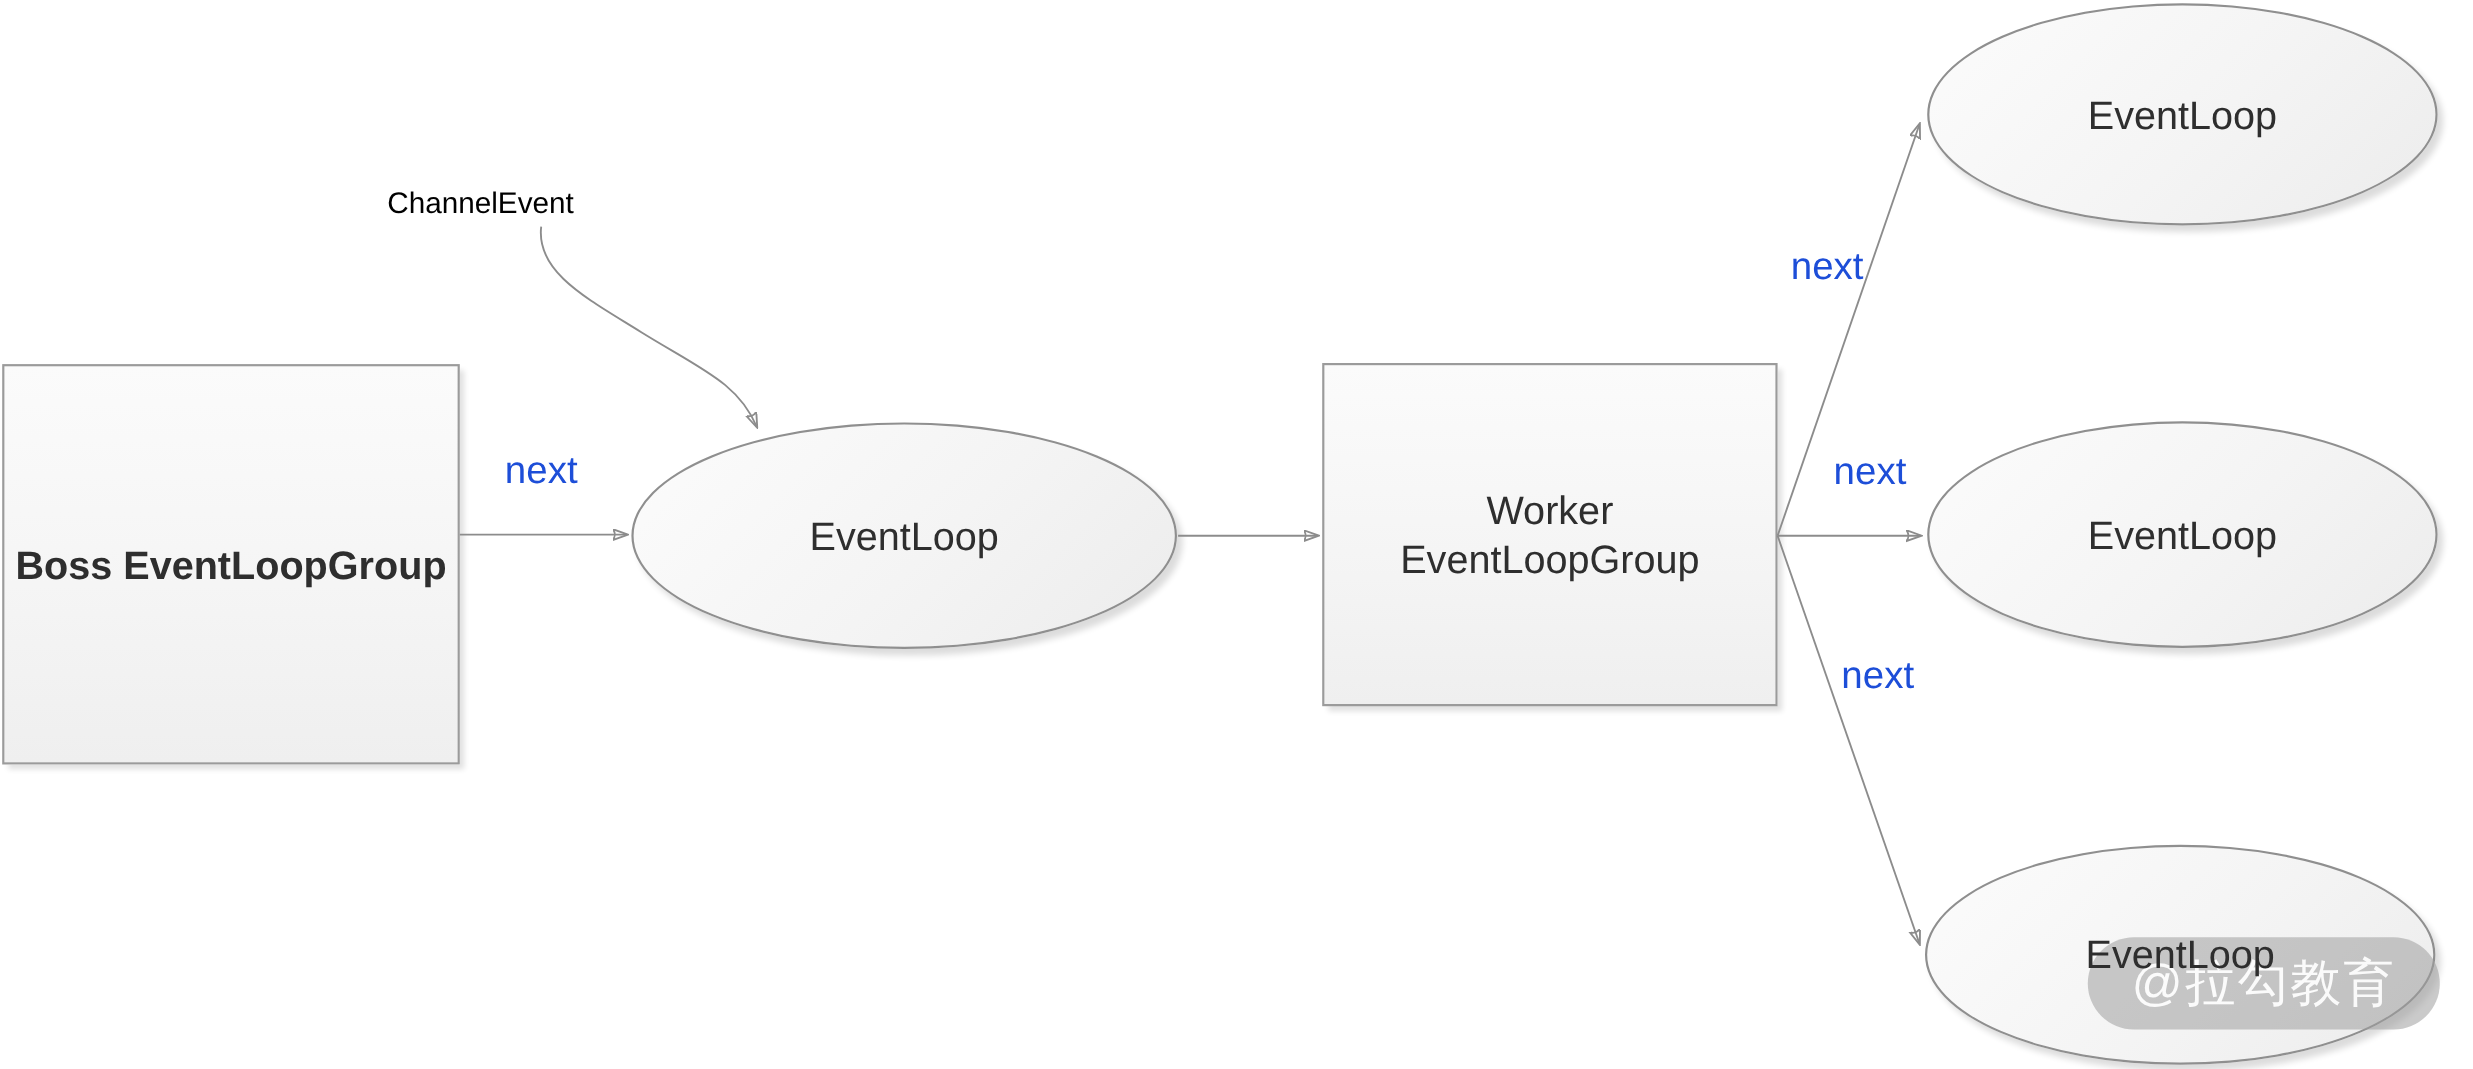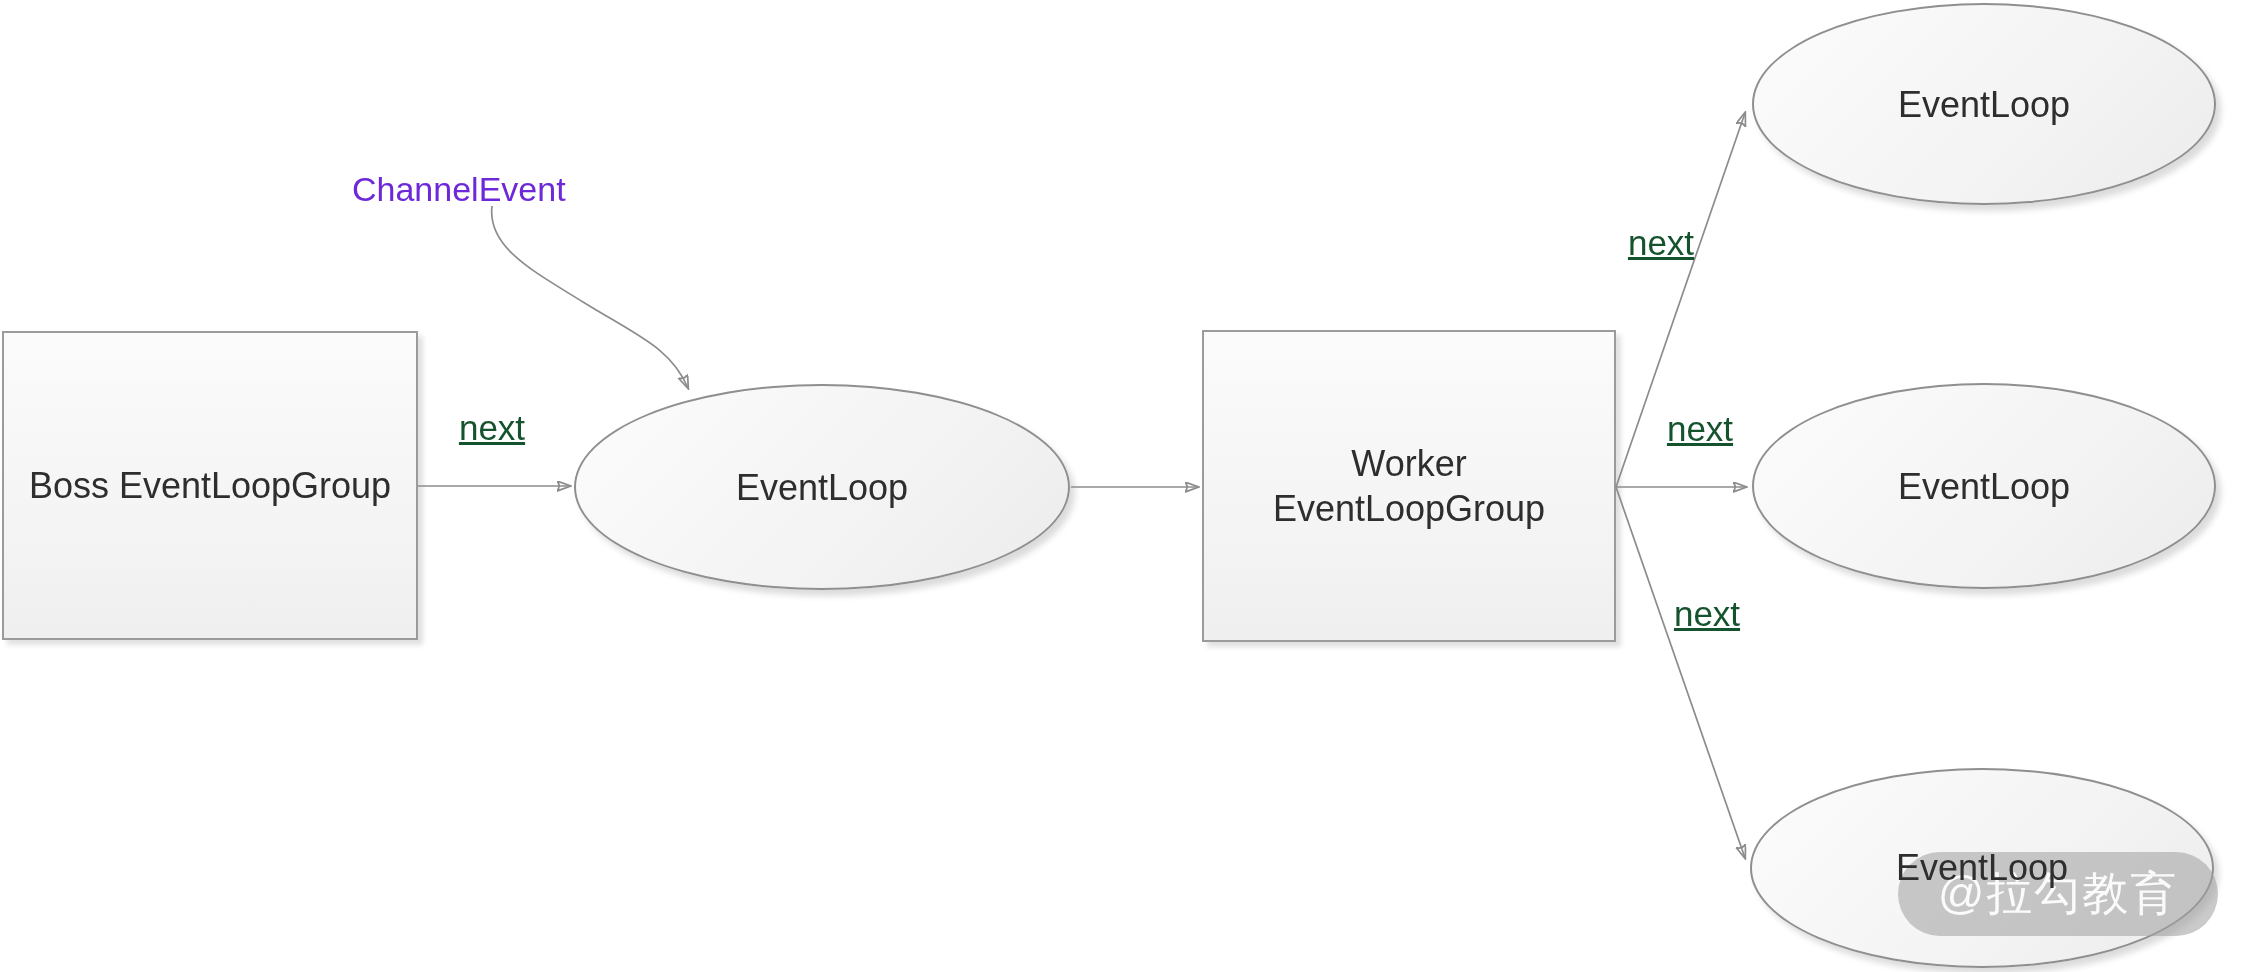--- a/index.html
+++ b/index.html
@@ -56,28 +56,27 @@
   }
 
   .edge-label {
     position: absolute;
     width: 120px;
     height: 42px;
     display: flex;
     align-items: center;
     justify-content: center;
     font-size: 35px;
-    color: #14532d;
+    color: #1d4ed8;
     z-index: 4;
-    text-decoration: underline;
   }
   .float-label {
     position: absolute;
-    font-size: 34px;
-    color: #6d28d9;
+    font-size: 27px;
+    color: #000000;
     z-index: 4;
   }
   #watermark {
     position: absolute;
     left: 1898px;
     top: 852px;
     width: 320px;
     height: 84px;
     border-radius: 44px;
     background: rgba(158, 158, 158, 0.55);
@@ -96,21 +95,21 @@
     width: 464px;
     height: 200px;
     display: flex;
     align-items: center;
     justify-content: center;
     font-size: 36px;
     color: #2e2e2e;
     z-index: 6;
   }
   
-  #node-boss          { left: 2px;    top: 331px; width: 416px; height: 309px; }
+  #node-boss          { left: 2px;    top: 331px; width: 416px; height: 364px; font-weight: bold; }
   #node-worker        { left: 1202px; top: 330px; width: 414px; height: 312px; }
   #node-eventloop-main   { left: 574px;  top: 384px; width: 496px; height: 206px; }
   #node-eventloop-top    { left: 1752px; top: 3px;   width: 464px; height: 202px; }
   #node-eventloop-middle { left: 1752px; top: 383px; width: 464px; height: 206px; }
   #node-eventloop-bottom { left: 1750px; top: 768px; width: 464px; height: 200px; }
 
   #label-channel-event { left: 352px;  top: 170px; }
   #label-next-1      { left: 432px;  top: 407px; }
   #label-next-top    { left: 1601px; top: 222px; }
   #label-next-middle { left: 1640px; top: 408px; }

